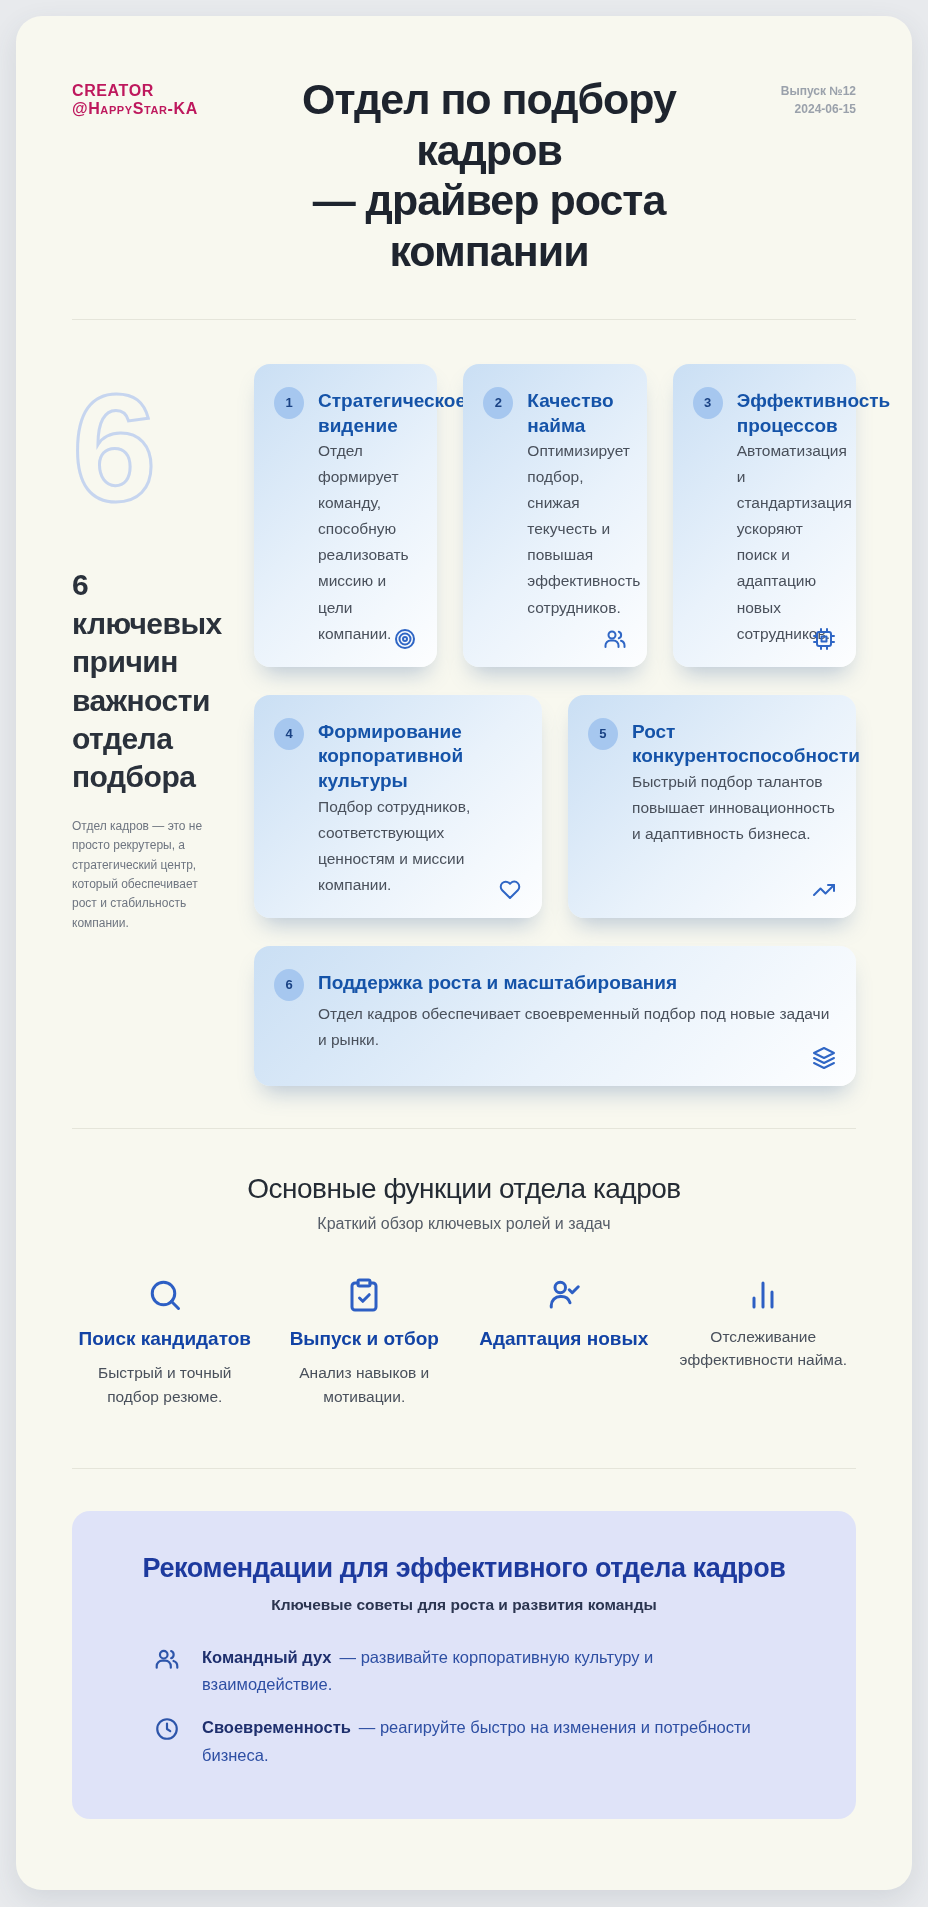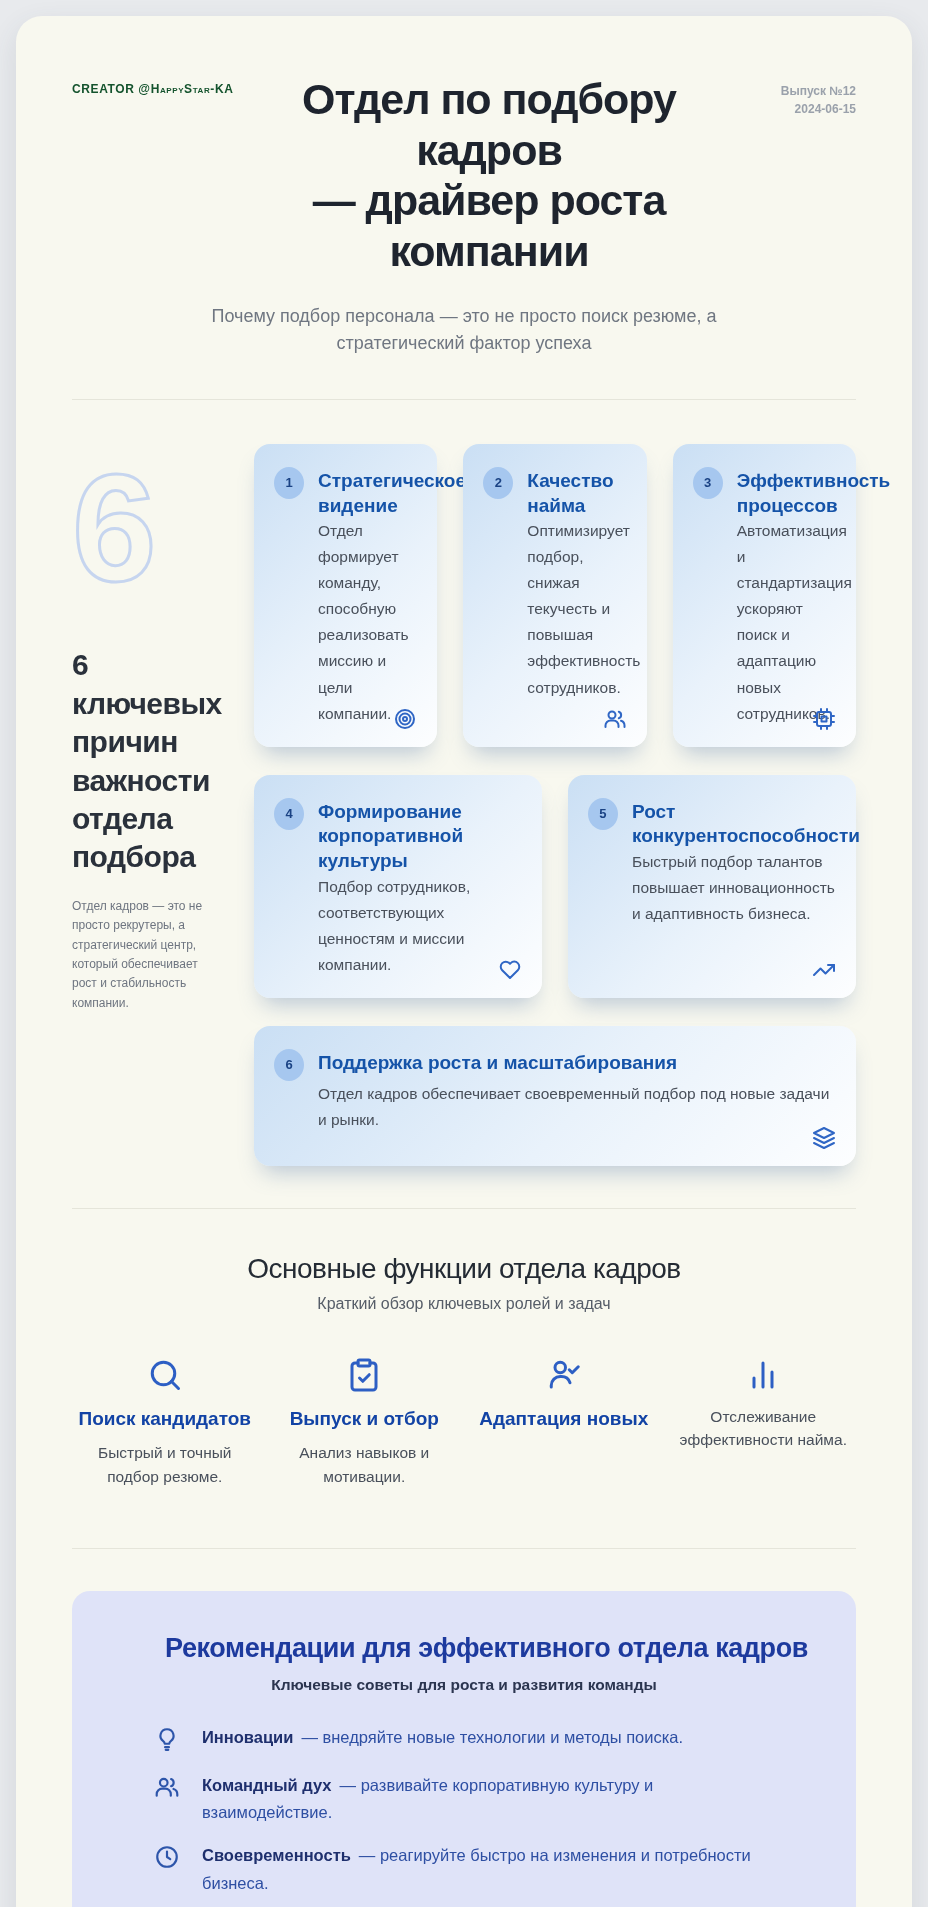--- a/index.html
+++ b/index.html
@@ -15,21 +15,21 @@
     background: #f8f8ef;
     border-radius: 26px;
     box-shadow: 0 10px 28px rgba(60,70,90,.12);
     padding: 58px 56px 58px 56px;
     min-height: 1874px;
   }
 
   
   .masthead { display: grid; grid-template-columns: 170px 1fr 120px; align-items: start; }
   .creator {
-    font-size: 12px; font-weight: 700; color: #14532d;
+    font-size: 16px; font-weight: 700; color: #be185d;
     font-variant: small-caps; letter-spacing: .6px; padding-top: 8px;
   }
   .issue-meta { text-align: right; font-size: 12px; font-weight: 700; color: #9aa1ab; line-height: 1.5; padding-top: 8px; }
   .title {
     text-align: center; color: #1e242e;
     font-weight: 800; font-size: 43px; line-height: 1.18;
     letter-spacing: -1px; max-width: 470px; margin: 0 auto;
   }
   .subtitle {
     text-align: center; color: #6f7681; font-size: 18px; line-height: 1.5;
@@ -79,21 +79,21 @@
   .functions-grid { display: grid; grid-template-columns: repeat(4, 1fr); gap: 14px; margin-top: 42px; padding-bottom: 18px; }
   .fn-icon { color: #2d5fc4; height: 40px; display: flex; align-items: center; justify-content: center; }
   .fn-title { margin-top: 12px; font-size: 19px; font-weight: 700; color: #1243a5; line-height: 1.3; }
   .fn-text { margin-top: 10px; font-size: 15.5px; color: #49505b; line-height: 1.5; max-width: 190px; margin-left: auto; margin-right: auto; }
 
   
   .reco {
     margin-top: 42px; background: #dfe3f8; border-radius: 18px;
     padding: 42px 48px 50px 48px;
   }
-  .reco-heading { text-align: right; font-size: 27px; font-weight: 800; color: #1d3a9e; letter-spacing: -.4px; }
+  .reco-heading { text-align: center; font-size: 27px; font-weight: 800; color: #1d3a9e; letter-spacing: -.4px; }
   .reco-sub { text-align: center; margin-top: 12px; font-size: 15.5px; font-weight: 600; color: #2b3550; }
   .reco-list { max-width: 620px; margin: 30px auto 0 auto; display: flex; flex-direction: column; gap: 16px; }
   .reco-item { display: grid; grid-template-columns: 30px 1fr; gap: 18px; align-items: start; }
   .reco-icon { color: #2d55aa; padding-top: 2px; }
   .reco-text { font-size: 16.5px; line-height: 1.65; color: #2e4fa3; }
   .reco-term { font-weight: 700; color: #1e2f6d; margin-right: 8px; }
 </style>
 </head>
 <body>
 
@@ -103,21 +103,20 @@
     <div class="creator">CREATOR @HappyStar-KA</div>
     <h1 class="title">
       <div>Отдел по подбору кадров</div>
       <div>— драйвер роста компании</div>
     </h1>
     <div class="issue-meta">
       <div>Выпуск №12</div>
       <div>2024-06-15</div>
     </div>
   </header>
-  <p class="subtitle">Почему подбор персонала — это не просто поиск резюме, а стратегический фактор успеха</p>
 
   <hr class="divider">
 
   <section class="reasons">
     <div class="reasons-left">
       <div class="watermark">6</div>
       <h2 class="reasons-heading">6 ключевых причин важности отдела подбора</h2>
       <p class="reasons-desc">Отдел кадров — это не просто рекрутеры, а стратегический центр, который обеспечивает рост и стабильность компании.</p>
     </div>
 
@@ -271,30 +270,20 @@
   </section>
 
   <hr class="divider">
 
   <section class="reco">
     <h2 class="reco-heading">Рекомендации для эффективного отдела кадров</h2>
     <p class="reco-sub">Ключевые советы для роста и развития команды</p>
 
     <div class="reco-list">
 
-      <div class="reco-item">
-        <span class="reco-icon">
-          <svg width="26" height="26" viewBox="0 0 24 24" fill="none" stroke="currentColor" stroke-width="2" stroke-linecap="round" stroke-linejoin="round">
-              <path d="M12 3a6 6 0 0 0-3.5 10.9c.8.6 1.3 1.5 1.4 2.5h4.2c.1-1 .6-1.9 1.4-2.5A6 6 0 0 0 12 3z"></path>
-              <path d="M10.2 19.5h3.6"></path>
-              <path d="M10.8 22h2.4"></path>
-            </svg>
-        </span>
-        <p class="reco-text"><span class="reco-term">Инновации</span><span>— внедряйте новые технологии и методы поиска.</span></p>
-      </div>
 
       <div class="reco-item">
         <span class="reco-icon">
           <svg width="26" height="26" viewBox="0 0 24 24" fill="none" stroke="currentColor" stroke-width="2" stroke-linecap="round" stroke-linejoin="round">
               <circle cx="9" cy="8" r="3.5"></circle>
               <path d="M2.5 20v-1.5a5 5 0 0 1 5-5h3a5 5 0 0 1 5 5V20"></path>
               <path d="M15.8 4.7a3.5 3.5 0 0 1 0 6.6"></path>
               <path d="M21.5 20v-1.4a5 5 0 0 0-3.5-4.8"></path>
             </svg>
         </span>

